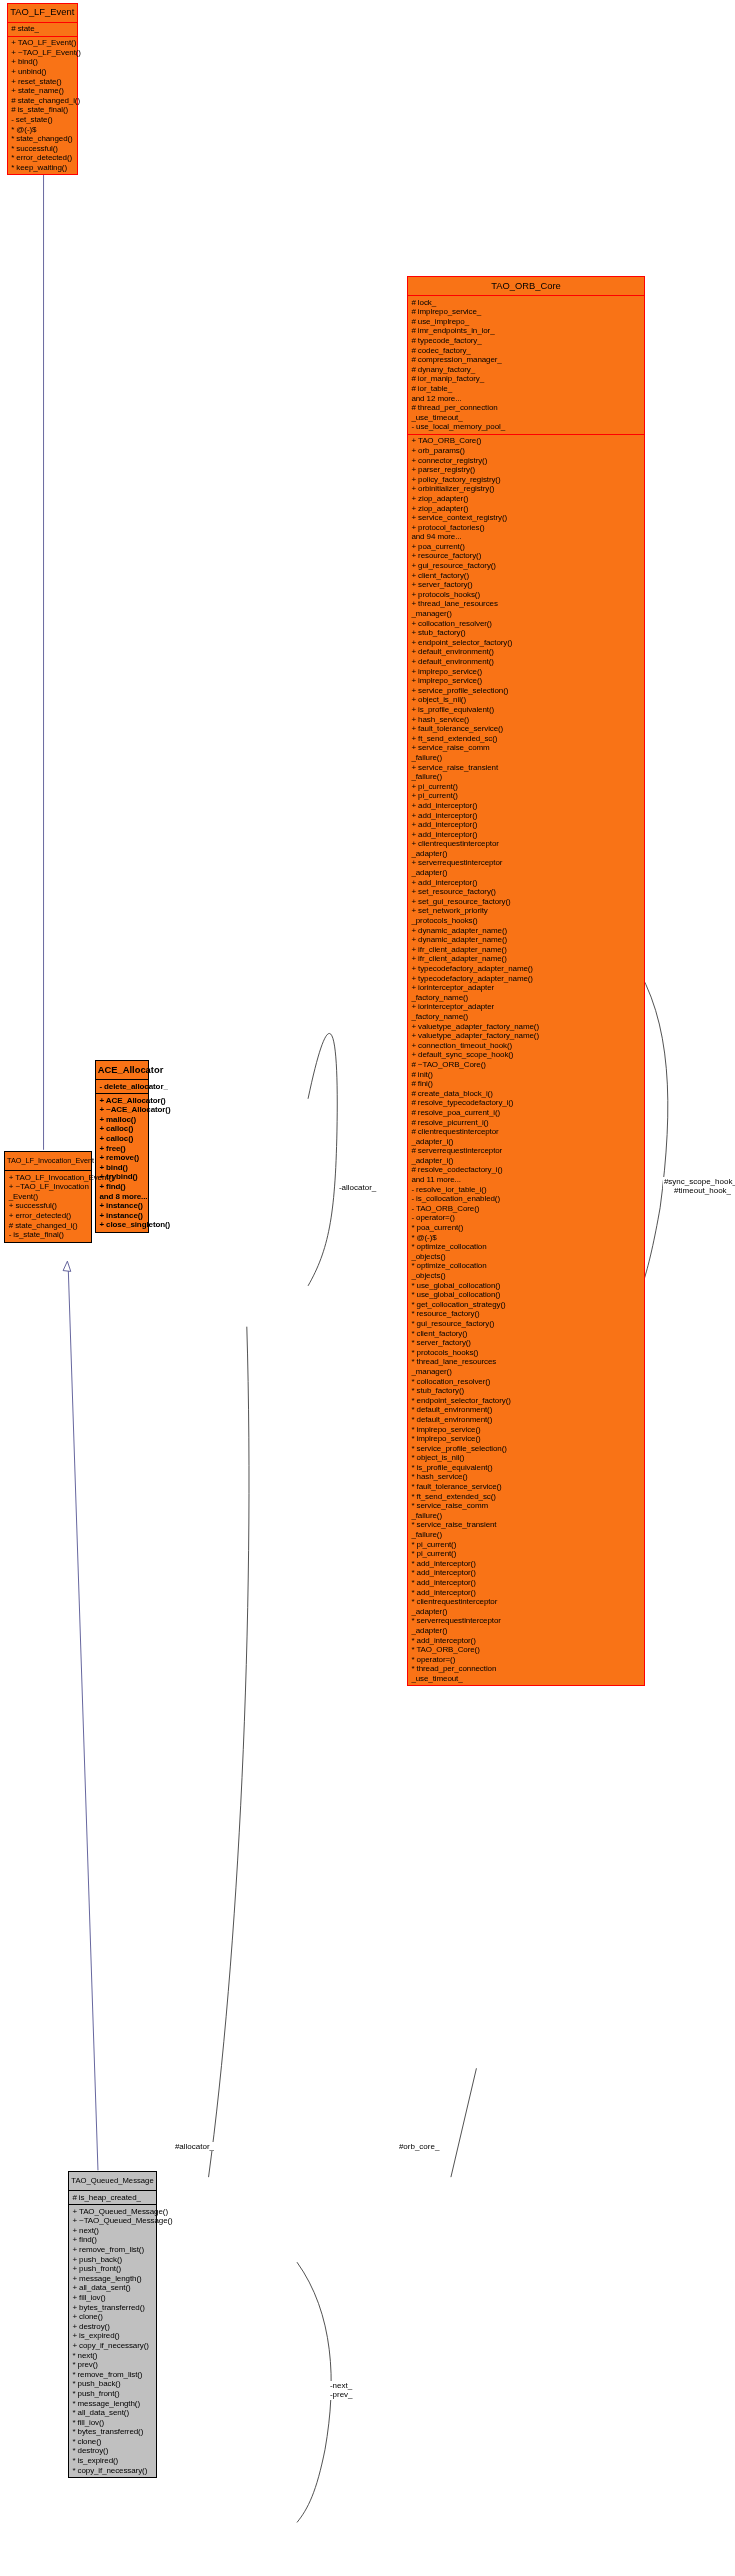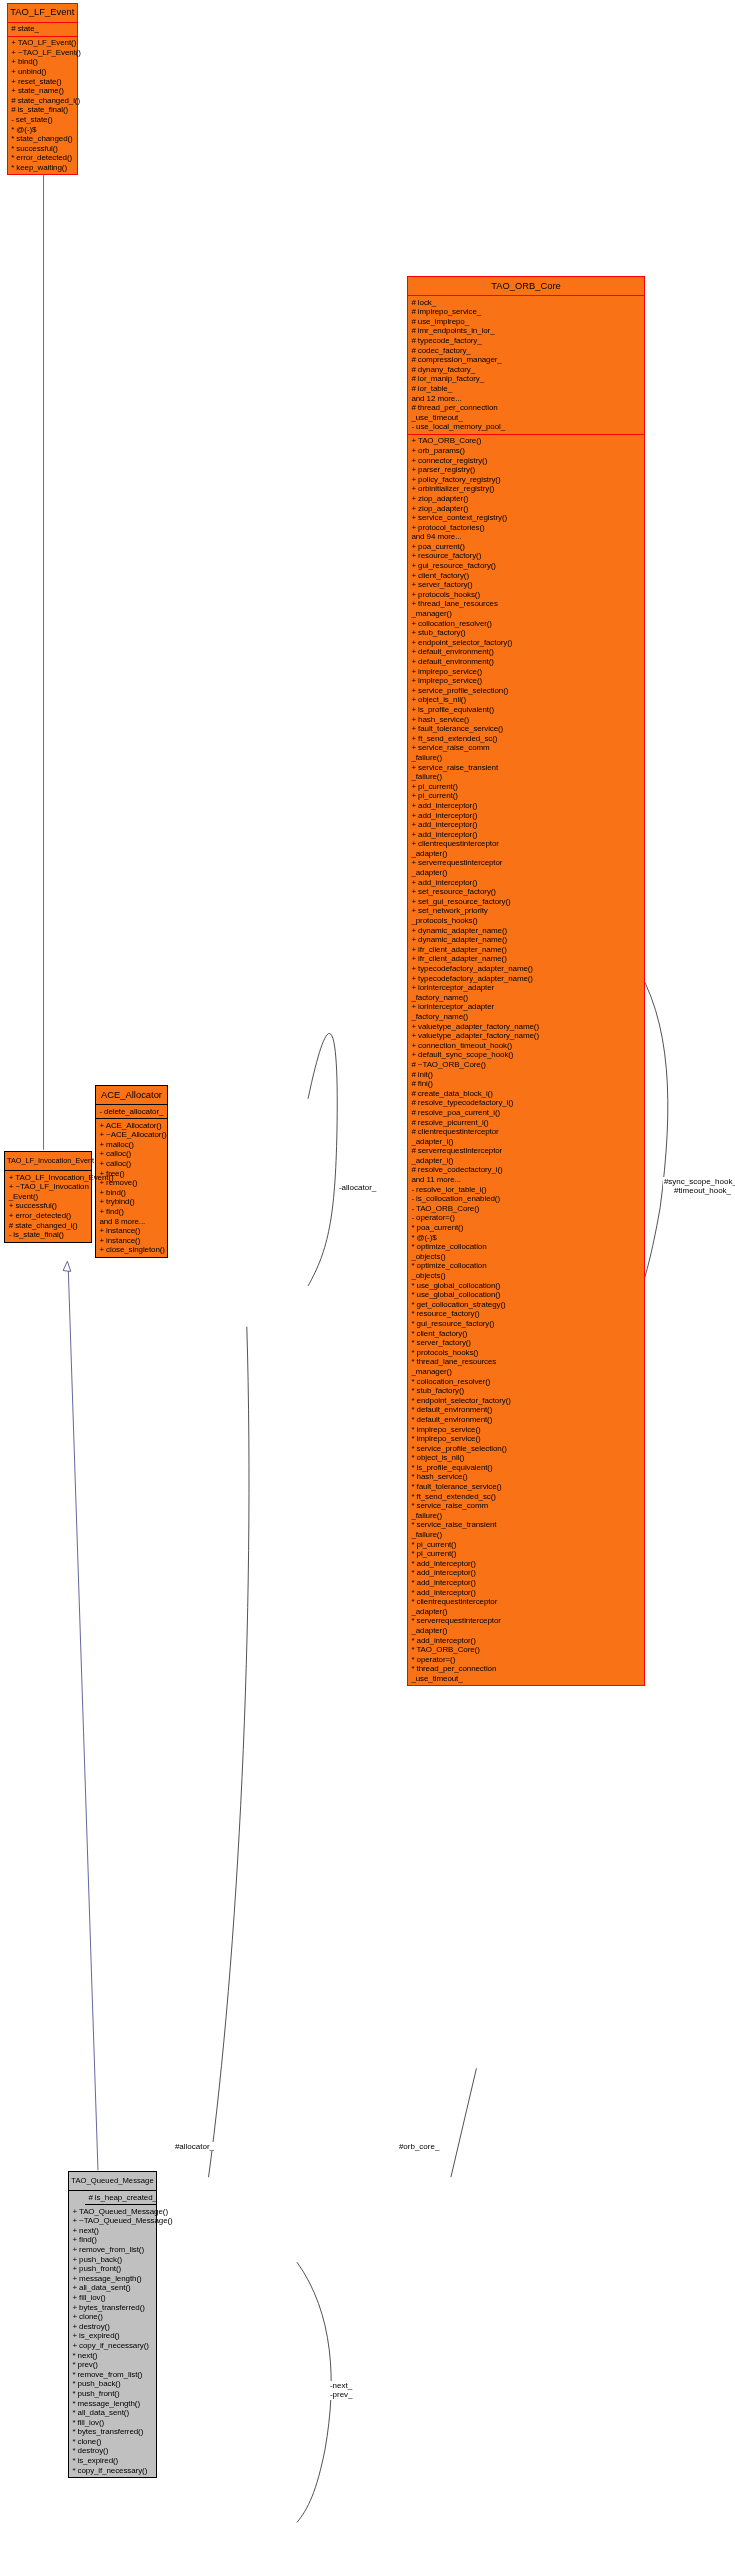--- a/index.html
+++ b/index.html
@@ -20,21 +20,21 @@
     text-align:center;font-size:9.4px;line-height:12.8px;color:#000;
     padding:2.6px 1.7px 2.6px 1.7px;white-space:nowrap;
   }
   .cls.red .title{border-bottom:0.9px solid #ff0000;}
   .cls.blk .title{border-bottom:0.9px solid #000000;}
   .cls.grey .title{border-bottom:0.9px solid #000000;}
 
   .cls .sec{padding:1.7px 0 1.7px 0;}
   .cls.red .sec.attrs{border-bottom:0.9px solid #ff0000;}
   .cls.blk .sec.attrs{border-bottom:0.9px solid #000000;}
-  .cls.grey .sec.attrs{border-bottom:0.9px solid #000000;margin-left:16px;}
+  .cls.grey .sec.attrs{border-bottom:0.9px solid #000000;}
 
   .cls .row{
     font-size:8px;line-height:9.6px;color:#000;
     padding:0 1.7px 0 3.4px;white-space:nowrap;letter-spacing:-0.1px;
   }
 
   .edgelabel{
     position:absolute;font-size:8px;line-height:9.4px;color:#000;
     background:#ffffff;white-space:pre;padding:0 0.9px;
   }
@@ -246,21 +246,21 @@
         <div class="row">* serverrequestinterceptor</div>
         <div class="row">_adapter()</div>
         <div class="row">* add_interceptor()</div>
         <div class="row">* TAO_ORB_Core()</div>
         <div class="row">* operator=()</div>
         <div class="row">* thread_per_connection</div>
         <div class="row">_use_timeout_</div>
       </div>
   </div>
 
-  <div class="cls blk" style="left:95px;top:1085px;width:73px;">
+  <div class="cls blk" style="left:95px;top:1060px;width:54px;font-weight:bold;">
     <div class="title">ACE_Allocator</div>
     <div class="sec attrs">
       <div class="row">- delete_allocator_</div>
     </div>
     <div class="sec ops" id="alloc-ops">
         <div class="row">+ ACE_Allocator()</div>
         <div class="row">+ ~ACE_Allocator()</div>
         <div class="row">+ malloc()</div>
         <div class="row">+ calloc()</div>
         <div class="row">+ calloc()</div>

